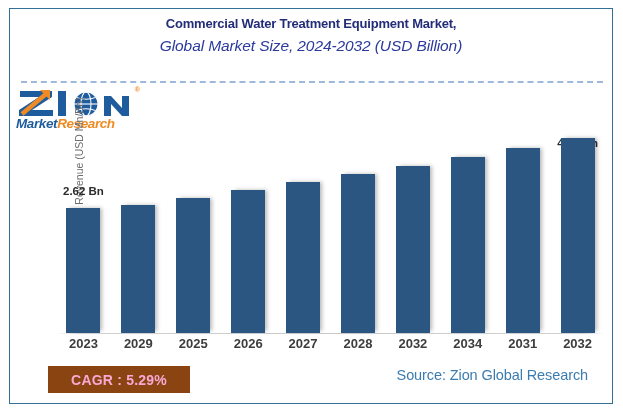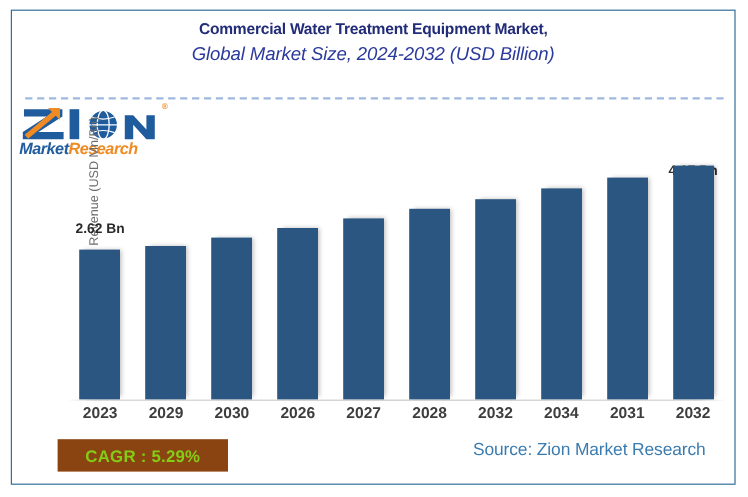--- a/index.html
+++ b/index.html
@@ -184,21 +184,21 @@
   .cagr-box {
     position: absolute;
     left: 48px;
     top: 366px;
     width: 142px;
     height: 27px;
     background: #8a4412;
     display: flex;
     align-items: center;
     justify-content: center;
-    color: #84cc16;
+    color: #f9a8d4;
     font-size: 14px;
     font-weight: bold;
     letter-spacing: 0.2px;
     text-align: right;
   }
   .source {
     position: absolute;
     right: 35px;
     top: 367px;
     font-size: 14.5px;
@@ -285,26 +285,26 @@
         <div class="bar-label" style="bottom:184px">4.17 Bn</div>
         <div class="bar" style="height:195px"></div>
       </div>
     </div>
     <div class="axis-line"></div>
   </div>
 
   <div class="xlabels">
     <div class="xlabel">2023</div>
     <div class="xlabel">2029</div>
-    <div class="xlabel">2030</div>
+    <div class="xlabel">2025</div>
     <div class="xlabel">2026</div>
     <div class="xlabel">2027</div>
     <div class="xlabel">2028</div>
     <div class="xlabel">2032</div>
     <div class="xlabel">2034</div>
     <div class="xlabel">2031</div>
     <div class="xlabel">2032</div>
   </div>
 
   <div class="cagr-box">CAGR :  5.29%</div>
-  <div class="source">Source: Zion Market Research</div>
+  <div class="source">Source: Zion Global Research</div>
 
 </div>
 
 </body></html>

